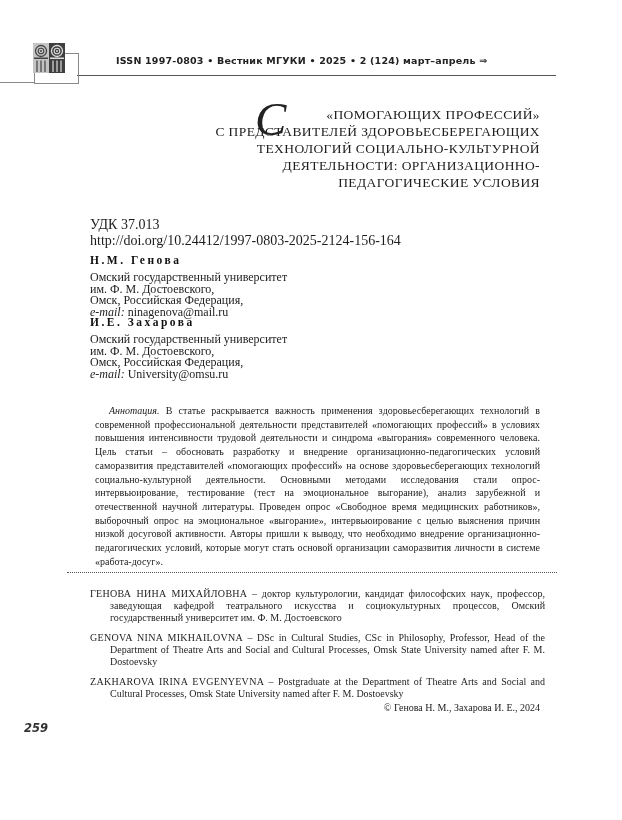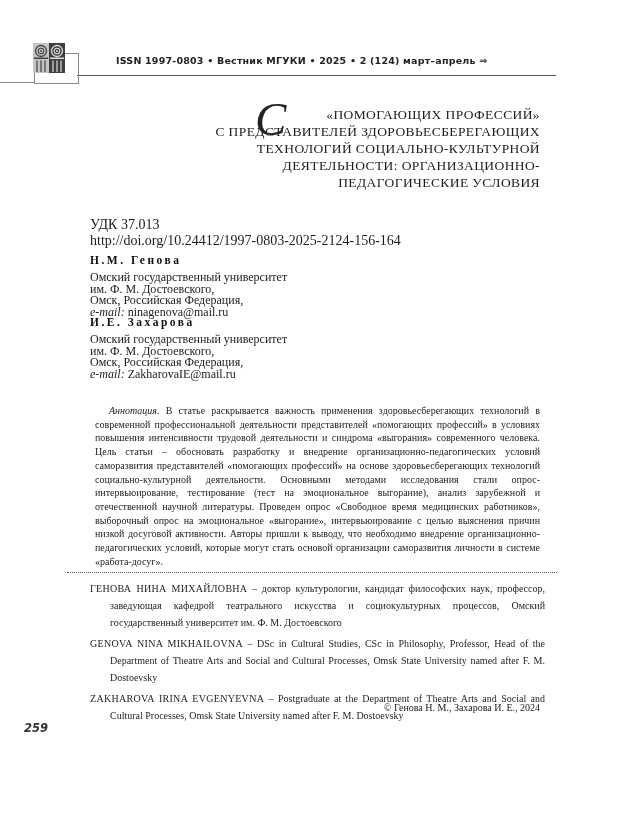--- a/index.html
+++ b/index.html
@@ -52,22 +52,22 @@
     position:absolute;left:95px;top:394px;width:445px;
     font-size:10px;line-height:13.7px;text-align:justify;
     text-indent:14px;color:#222;
   }
   .abstract .label{font-style:italic;}
   
   .dotted-rule{position:absolute;left:67px;top:572px;width:490px;height:0;border-top:1.5px dotted #555;}
   
   .bios{position:absolute;left:90px;top:580px;width:455px;}
   .bio{
-    margin:0 0 4px 0;padding-left:20px;text-indent:-20px;
-    font-size:10px;line-height:17px;text-align:justify;color:#1e1e1e;
+    margin:8px 0 4px 0;padding-left:20px;text-indent:-20px;
+    font-size:10px;line-height:12px;text-align:justify;color:#1e1e1e;
   }
   .bio .bio-name{letter-spacing:0.3px;}
   
   .copyright{
     position:absolute;left:100px;top:702px;width:440px;
     text-align:right;font-size:10px;color:#222;
   }
   
   .page-number{
     position:absolute;left:24px;top:721px;
@@ -130,21 +130,21 @@
       <div><span class="email-label">e-mail:</span><span> ninagenova@mail.ru</span></div>
     </div>
   </div>
 
   <div class="author author-2">
     <div class="name">И.Е. Захарова</div>
     <div class="aff">
       <div>Омский государственный университет</div>
       <div>им. Ф. М. Достоевского,</div>
       <div>Омск, Российская Федерация,</div>
-      <div><span class="email-label">e-mail:</span><span> ZakharovaIE@mail.ru</span></div>
+      <div><span class="email-label">e-mail:</span><span> University@omsu.ru</span></div>
     </div>
   </div>
 
   <p class="abstract"><span class="label">Аннотация.</span><span> В статье раскрывается важность применения здоровьесберегающих технологий в современной профессиональной деятельности представителей «помогающих профессий» в условиях повышения интенсивности трудовой деятельности и синдрома «выгорания» современного человека. Цель статьи – обосновать разработку и внедрение организационно-педагогических условий саморазвития представителей «помогающих профессий» на основе здоровьесберегающих технологий социально-культурной деятельности. Основными методами исследования стали опрос-интервьюирование, тестирование (тест на эмоциональное выгорание), анализ зарубежной и отечественной научной литературы. Проведен опрос «Свободное время медицинских работников», выборочный опрос на эмоциональное «выгорание», интервьюирование с целью выяснения причин низкой досуговой активности. Авторы пришли к выводу, что необходимо внедрение организационно-педагогических условий, которые могут стать основой организации саморазвития личности в системе «работа-досуг».</span></p>
 
   <div class="dotted-rule"></div>
 
   <div class="bios">
     <p class="bio"><span class="bio-name">ГЕНОВА НИНА МИХАЙЛОВНА</span><span> – доктор культурологии, кандидат философских наук, профессор, заведующая кафедрой театрального искусства и социокультурных процессов, Омский государственный университет им. Ф. М. Достоевского</span></p>
     <p class="bio"><span class="bio-name">GENOVA NINA MIKHAILOVNA</span><span> – DSc in Cultural Studies, CSc in Philosophy, Professor, Head of the Department of Theatre Arts and Social and Cultural Processes, Omsk State University named after F. M. Dostoevsky</span></p>

